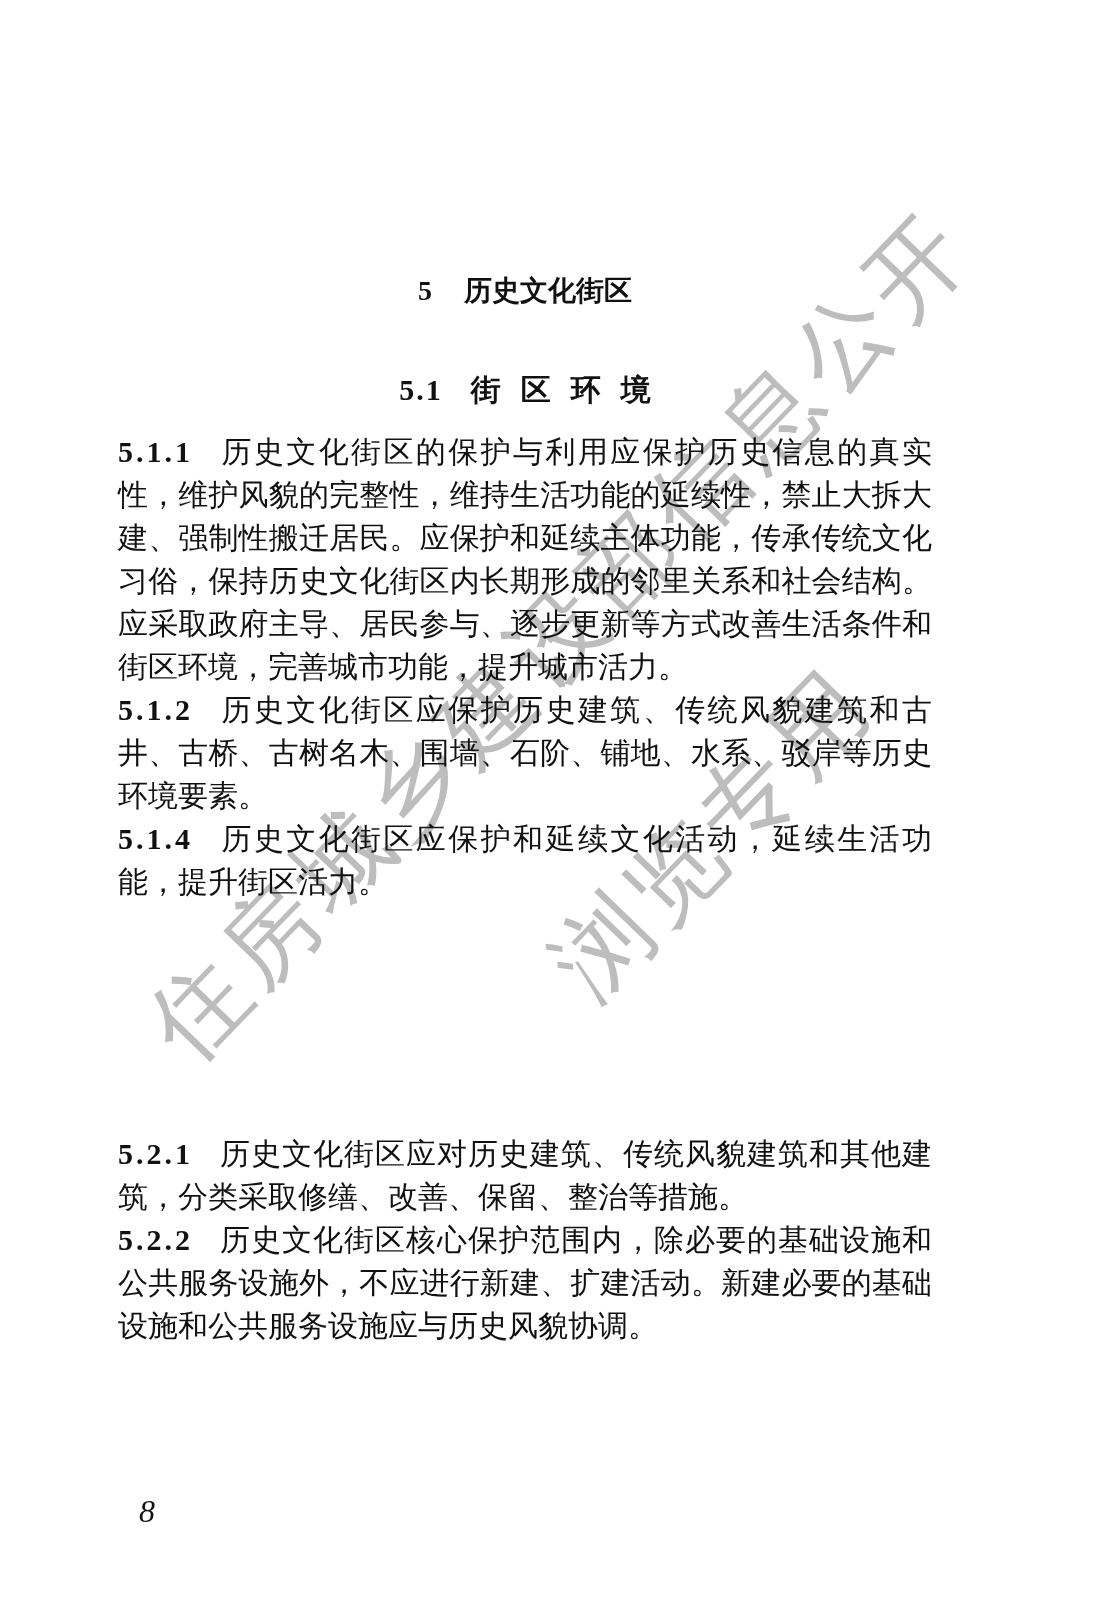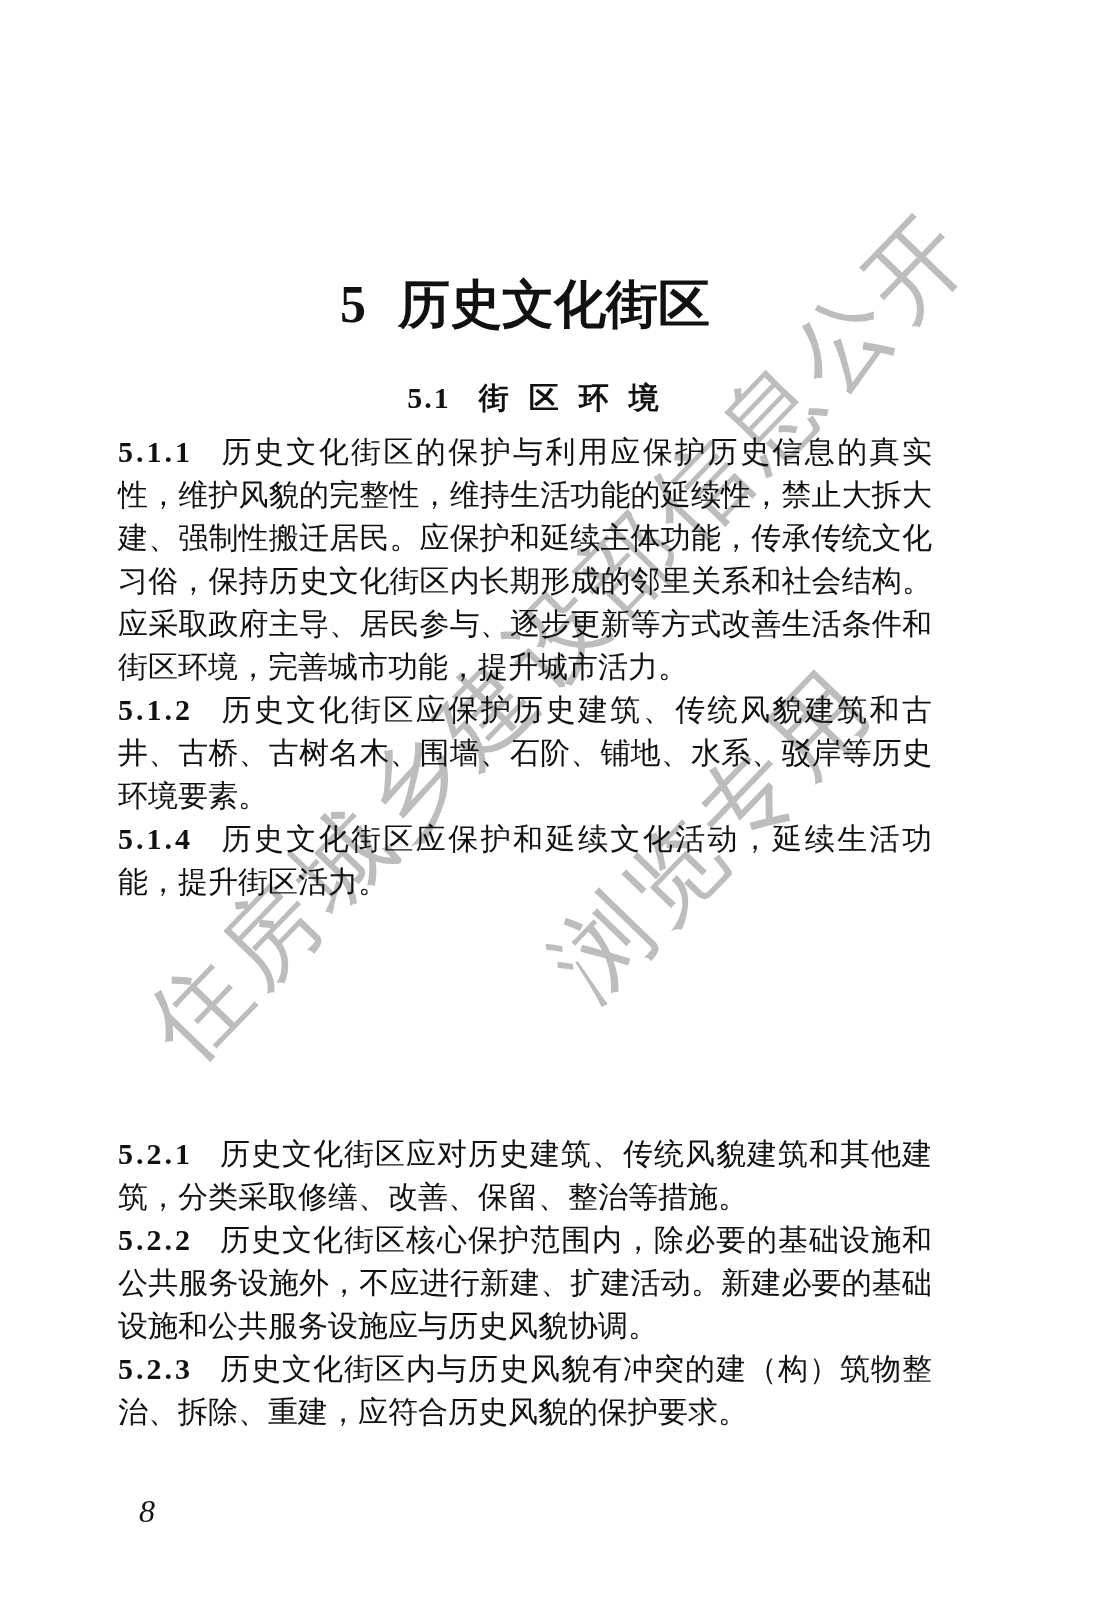--- a/index.html
+++ b/index.html
@@ -39,28 +39,28 @@
     transform:rotate(-46deg);
     transform-origin:center;
   }
 
   
   .content-layer{position:absolute;inset:0;z-index:1;}
 
   .chapter-title{
     position:absolute;left:118px;width:814px;top:276px;
     margin:0;text-align:center;
-    font-size:52px;font-weight:bold;line-height:1.1;
+    font-size:28px;font-weight:bold;line-height:1.1;
     font-family:"Liberation Serif",serif;
   }
   .chapter-num{margin-right:32px;}
 
   .section-heading{
     position:absolute;left:118px;width:814px;
-    margin:8px;text-align:center;
+    margin:0;text-align:center;
     font-size:30px;font-weight:bold;line-height:1.1;
     font-family:"Liberation Sans",sans-serif;
   }
   .heading-51{top:373px;}
   .heading-52{top:1071px;}
   .section-num{
     font-family:"Liberation Serif",serif;
     margin-right:28px;letter-spacing:2px;
   }
   .heading-51 .section-title{letter-spacing:20px;margin-right:-20px;}
@@ -118,21 +118,18 @@
     </div>
 
 
     <div class="clauses block2">
       <p class="clause">
         <span class="clause-num">5.2.1</span><span class="clause-text">历史文化街区应对历史建筑、传统风貌建筑和其他建筑，分类采取修缮、改善、保留、整治等措施。</span>
       </p>
       <p class="clause">
         <span class="clause-num">5.2.2</span><span class="clause-text">历史文化街区核心保护范围内，除必要的基础设施和公共服务设施外，不应进行新建、扩建活动。新建必要的基础设施和公共服务设施应与历史风貌协调。</span>
       </p>
-      <p class="clause">
-        <span class="clause-num">5.2.3</span><span class="clause-text">历史文化街区内与历史风貌有冲突的建（构）筑物整治、拆除、重建，应符合历史风貌的保护要求。</span>
-      </p>
     </div>
 
     <div class="page-number">8</div>
 
   </div>
 </div>
 
 </body></html>

